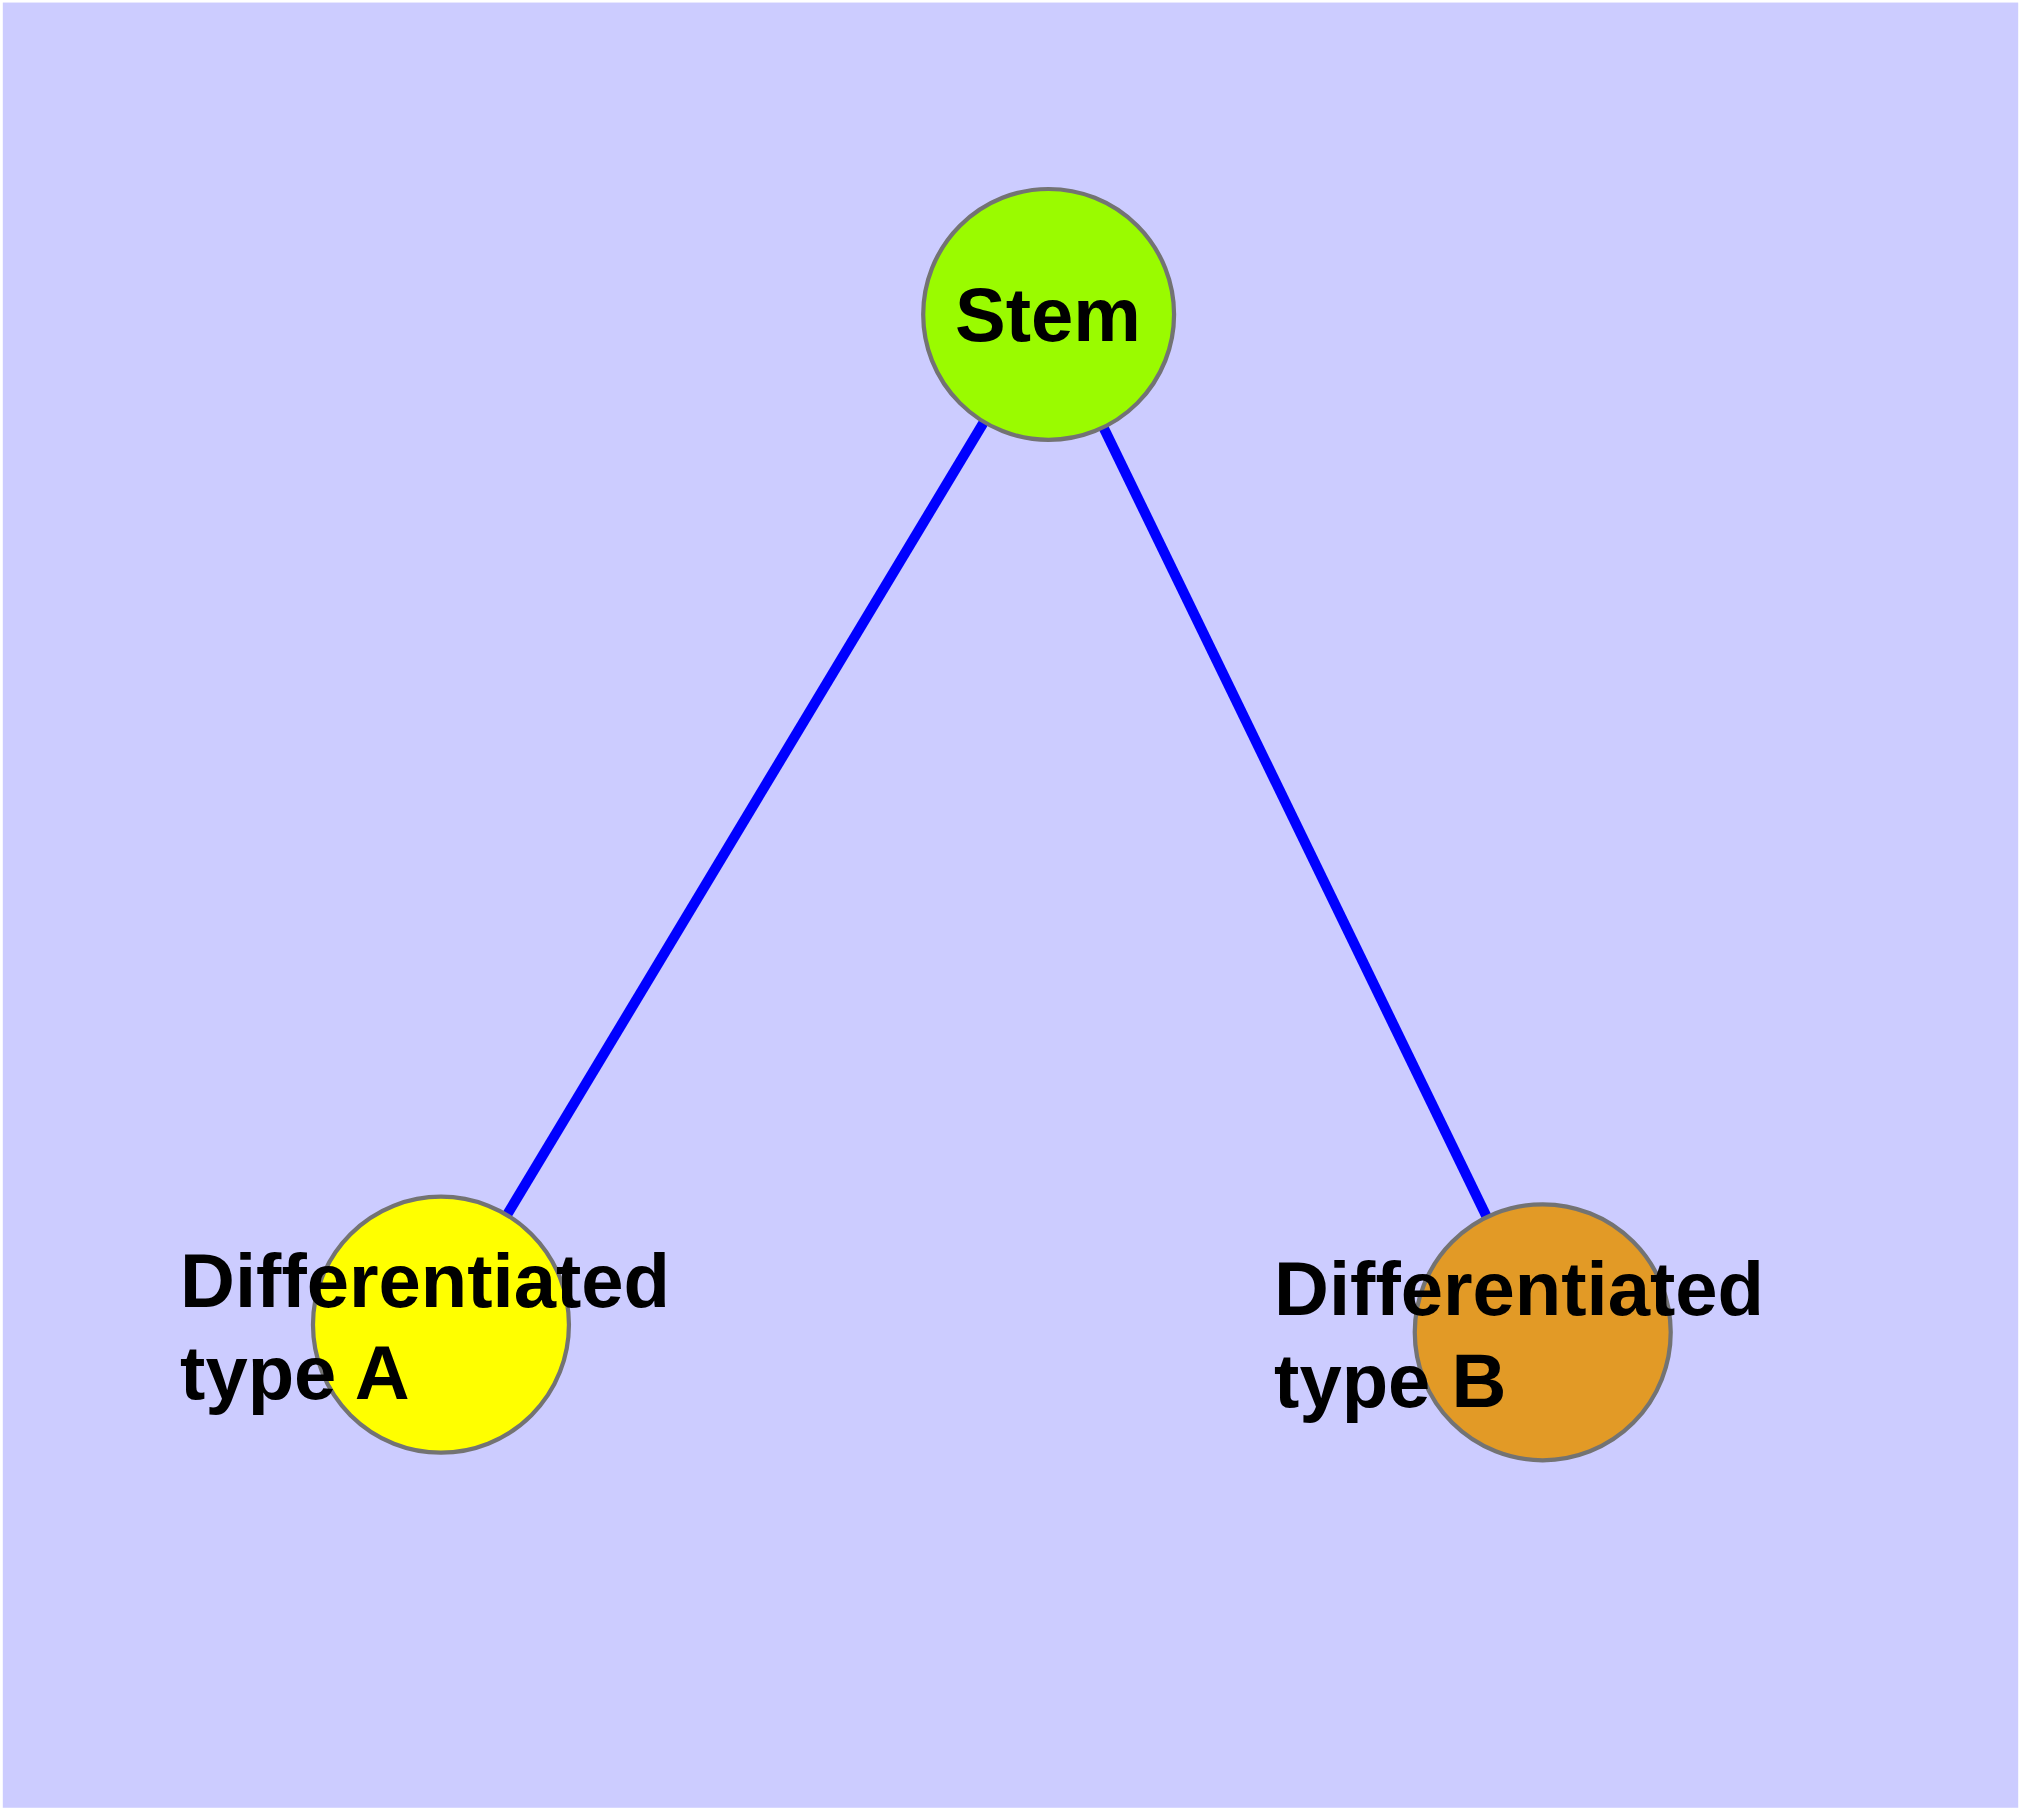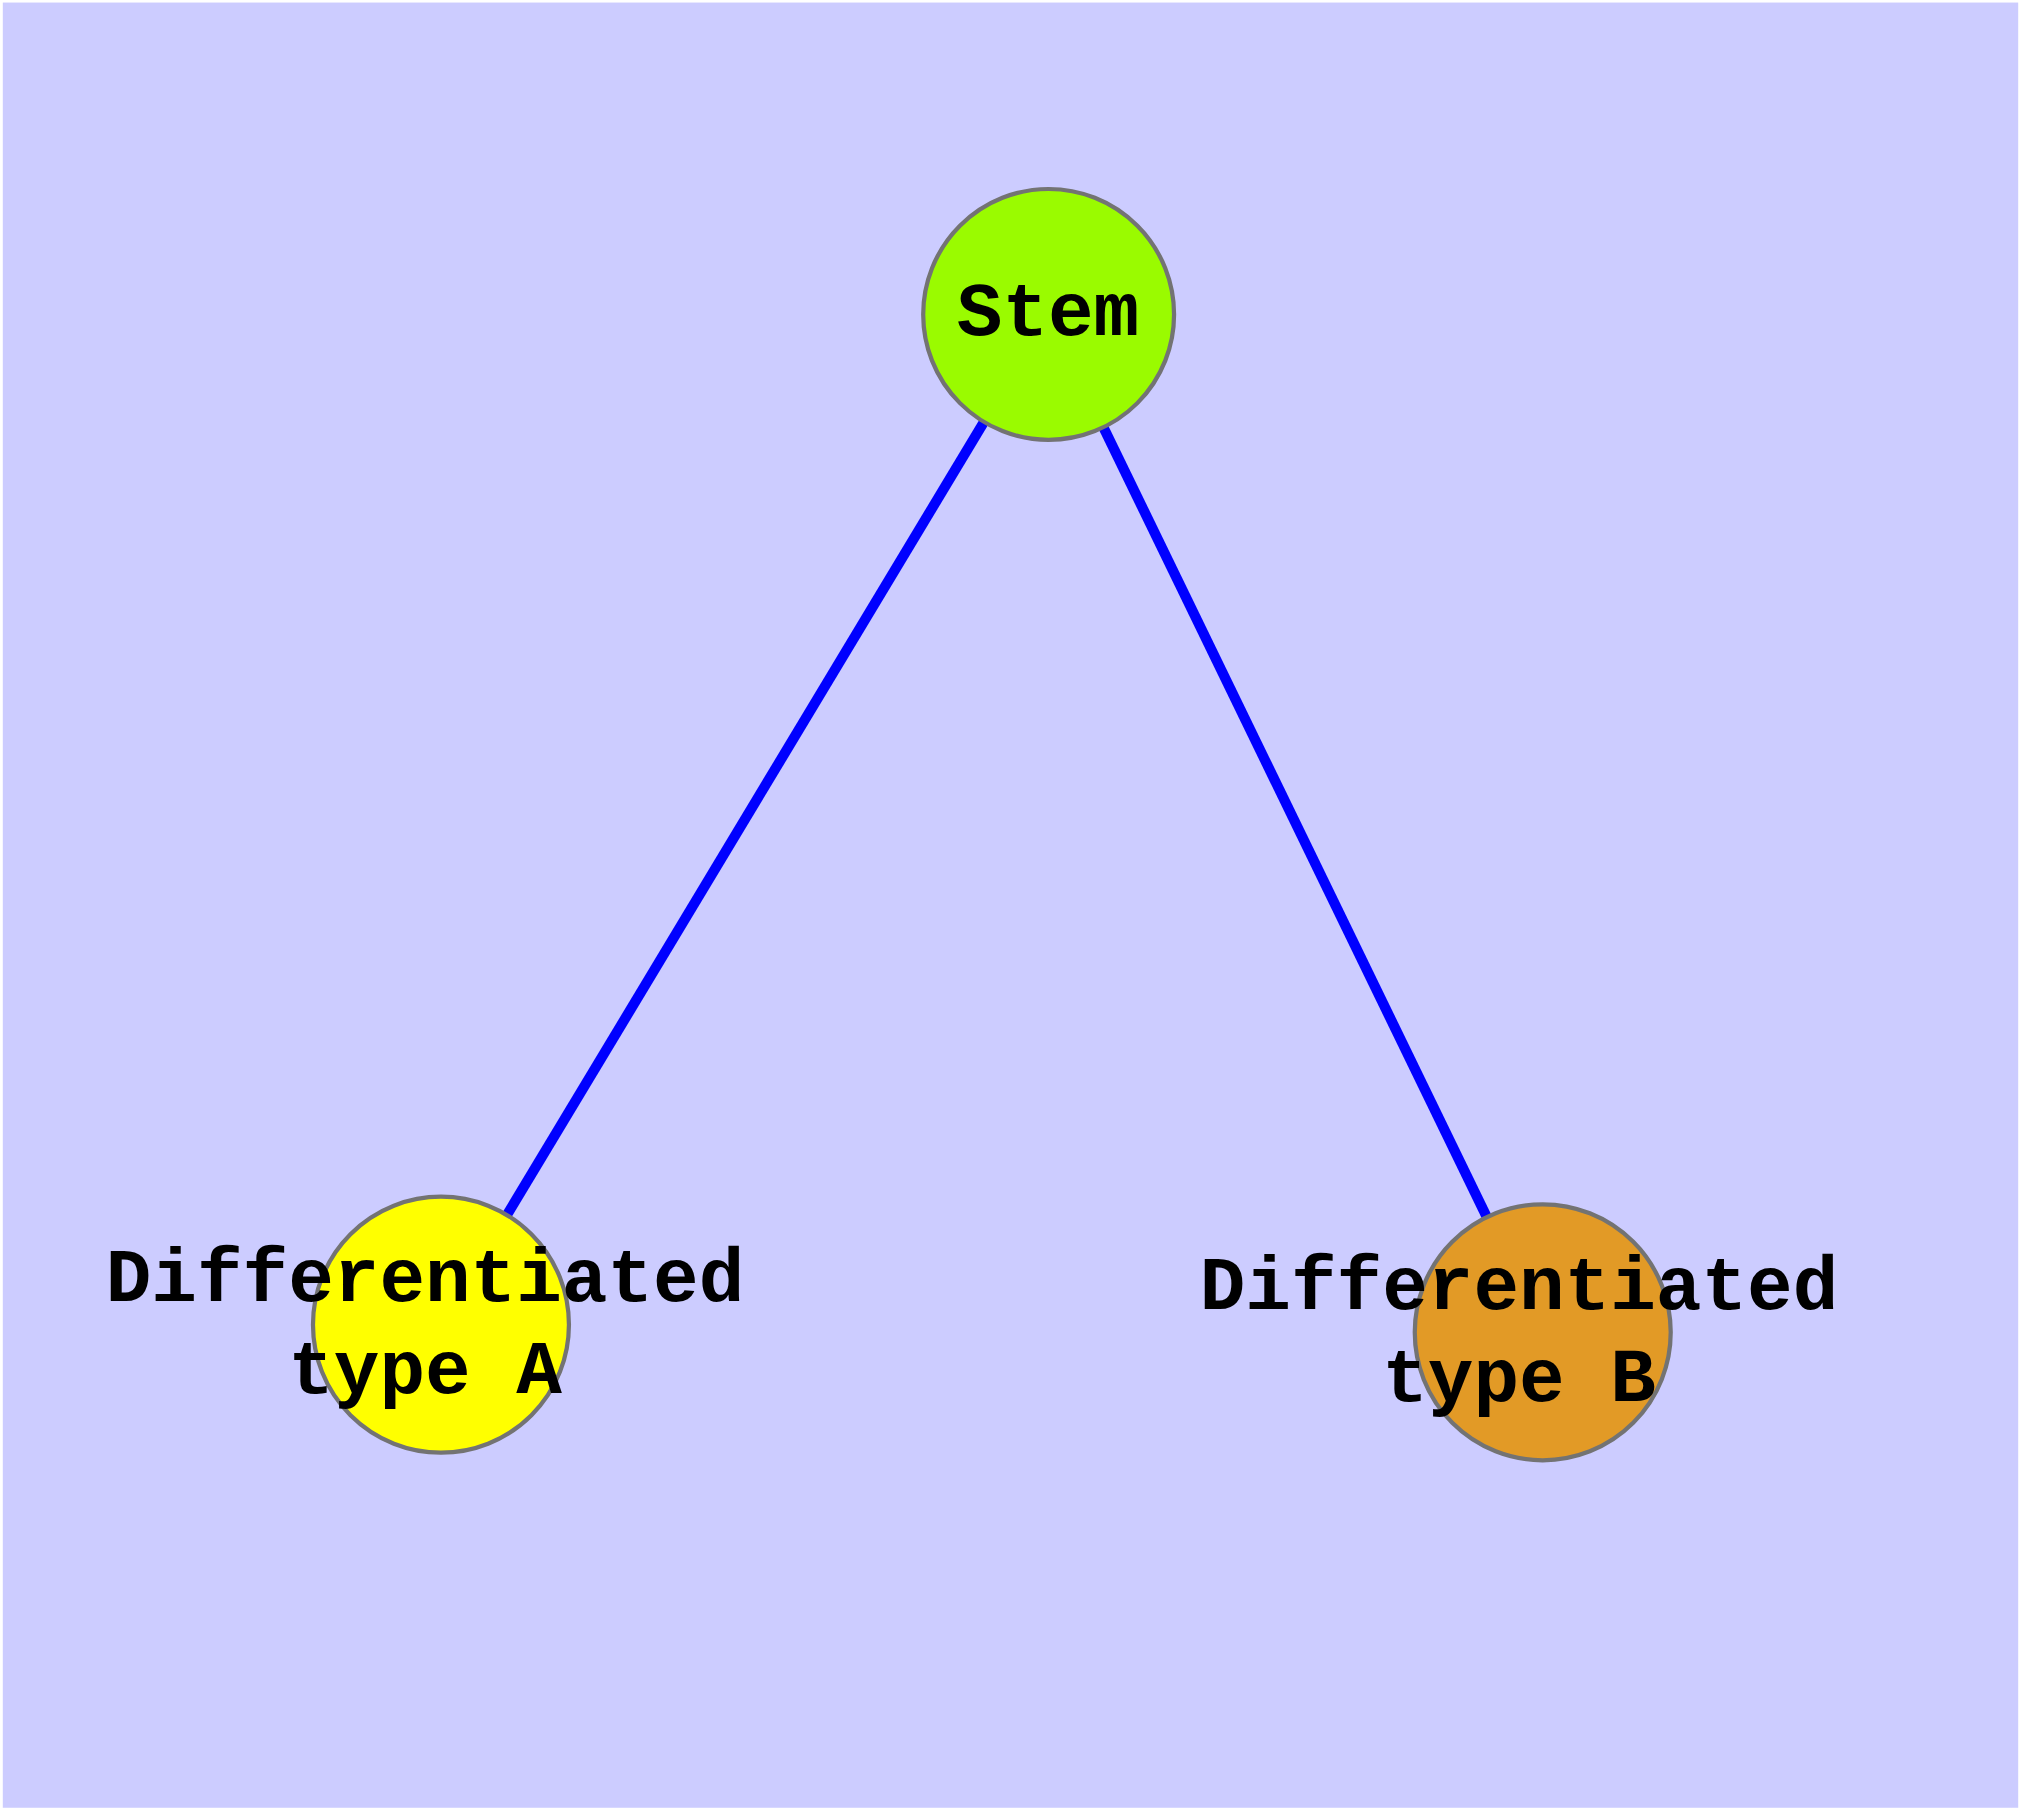--- a/index.html
+++ b/index.html
@@ -20,24 +20,23 @@
     top: 0;
     display: block;
   }
   .node-label {
     position: absolute;
     transform: translate(-50%, -50%);
     font-size: 76px;
     font-weight: bold;
     line-height: 92px;
     color: #000000;
-    text-align: center;
+    text-align: left;
     white-space: pre-line;
     letter-spacing: 0;
-    font-family: Liberation Mono, monospace;
   }
   .label-stem   { left: 1048px; top: 315px;  }
   .label-type-a { left: 425px;  top: 1327px; }
   .label-type-b { left: 1519px; top: 1335px; }
 </style>
 </head>
 <body>
 
 <div class="stage">
   <svg class="graph-svg" width="2021" height="1812" viewBox="0 0 2384 2138">

